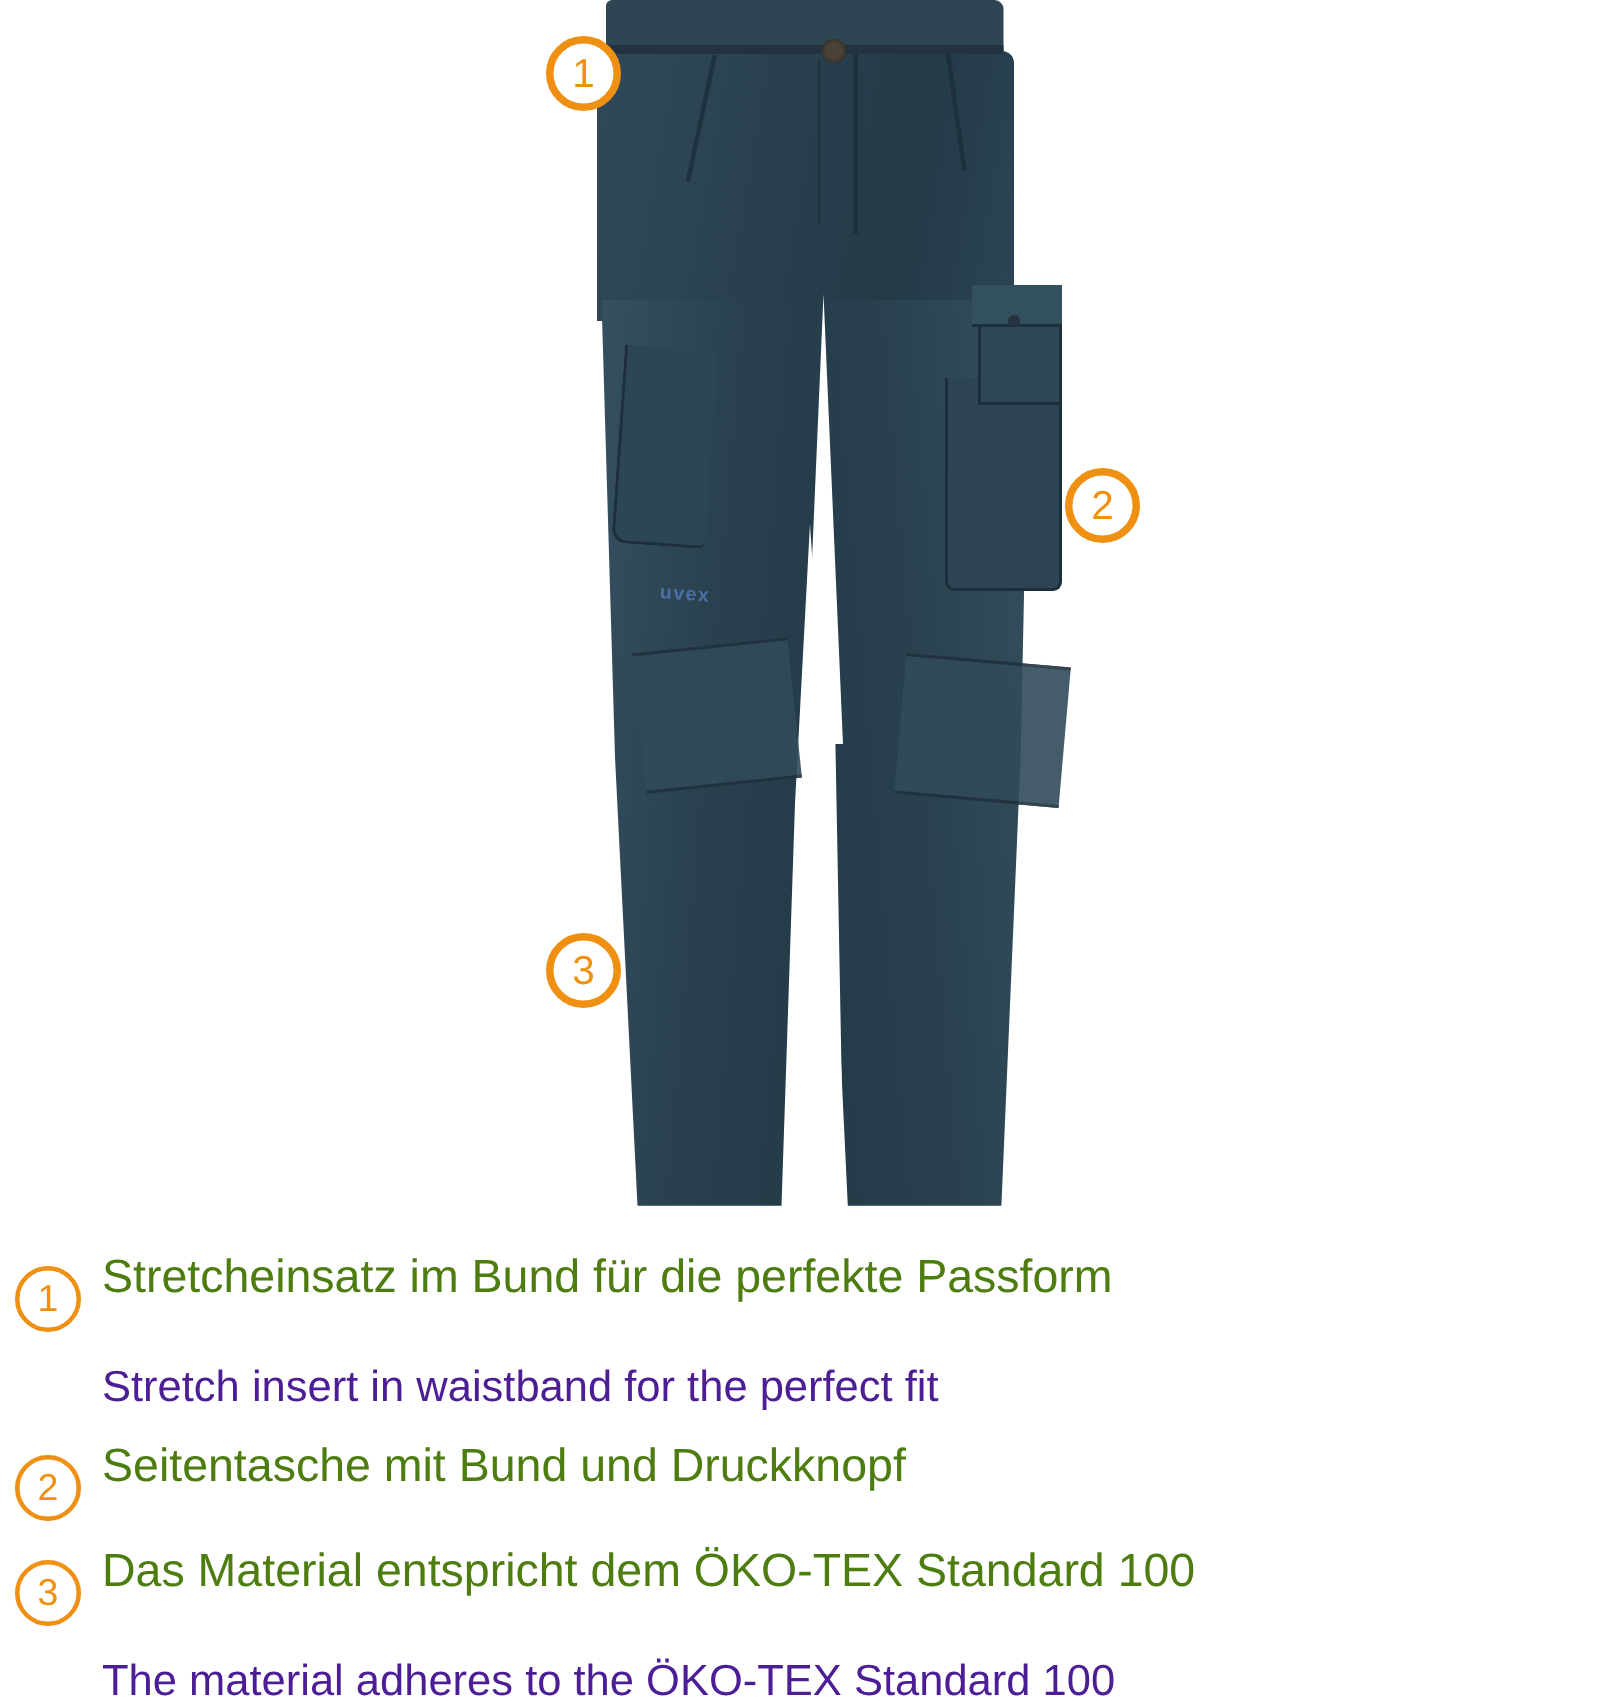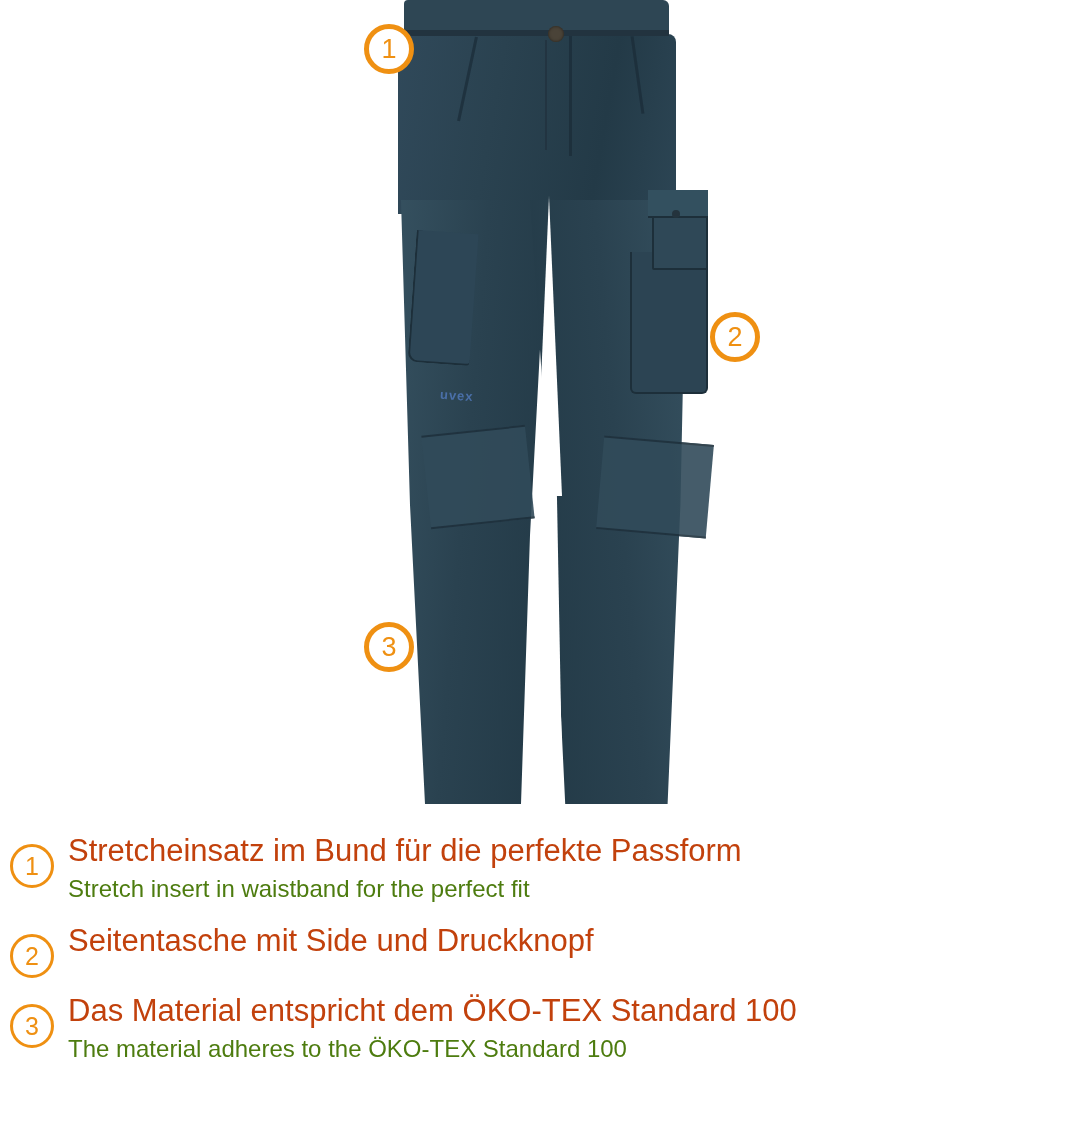--- a/index.html
+++ b/index.html
@@ -186,30 +186,31 @@
     color: #ef9012;
     font-size: 25px;
     display: flex; align-items: center; justify-content: center;
     box-sizing: border-box;
     margin-top: 12px;
   }
   .legend-text {
     margin-left: 14px;
   }
   .legend-de {
-    color: #c2410c;
+    color: #4d7c0f;
     font-size: 31px;
     line-height: 38px;
     white-space: nowrap;
   }
   .legend-en {
-    color: #4d7c0f;
-    font-size: 24px;
+    color: #4c1d95;
+    font-size: 29px;
     line-height: 38px;
     white-space: nowrap;
+    margin-top: 36px;
   }
 </style>
 </head>
 <body>
 
 <div id="product-area">
   <div class="pants">
     <div class="fabric" id="hip"></div>
     <div class="fabric" id="leg-left"></div>
     <div class="fabric" id="leg-right"></div>
@@ -250,21 +251,21 @@
     <div class="legend-badge">1</div>
     <div class="legend-text">
       <div class="legend-de">Stretcheinsatz im Bund für die perfekte Passform</div>
       <div class="legend-en">Stretch insert in waistband for the perfect fit</div>
     </div>
   </div>
 
   <div class="legend-row">
     <div class="legend-badge">2</div>
     <div class="legend-text">
-      <div class="legend-de">Seitentasche mit Side und Druckknopf</div>
+      <div class="legend-de">Seitentasche mit Bund und Druckknopf</div>
     </div>
   </div>
 
   <div class="legend-row">
     <div class="legend-badge">3</div>
     <div class="legend-text">
       <div class="legend-de">Das Material entspricht dem ÖKO-TEX Standard 100</div>
       <div class="legend-en">The material adheres to the ÖKO-TEX Standard 100</div>
     </div>
   </div>

